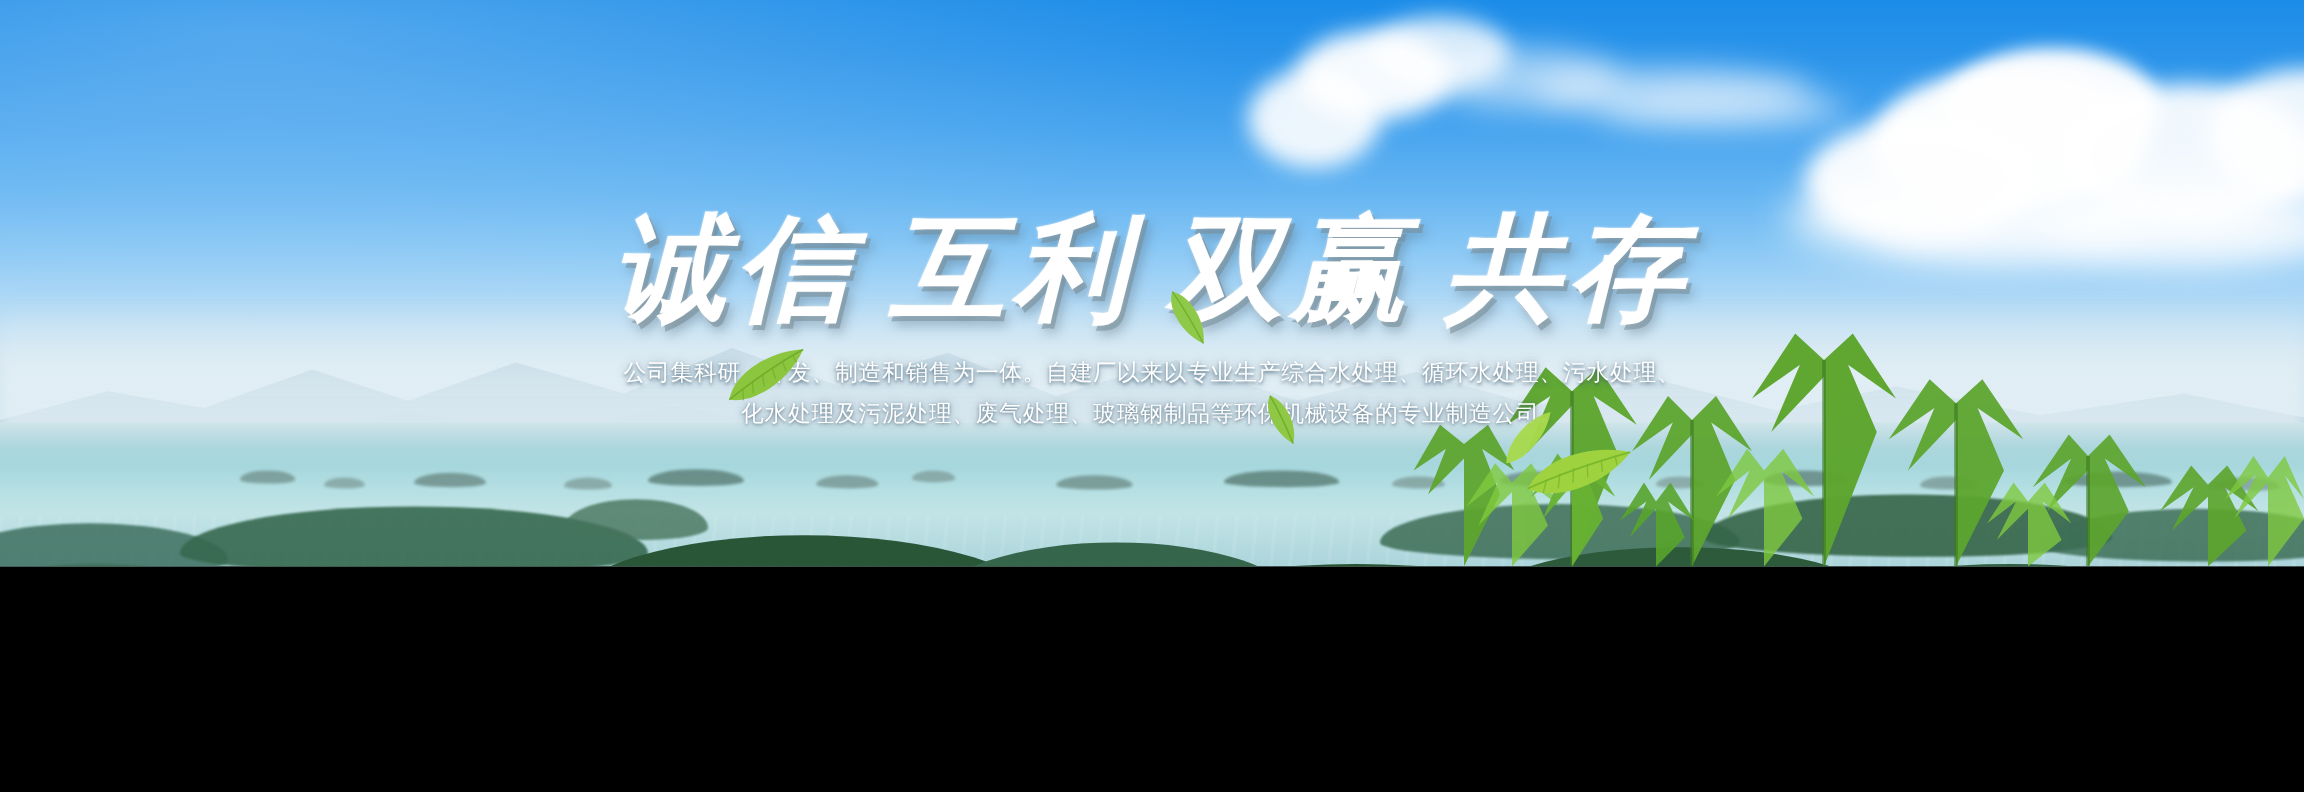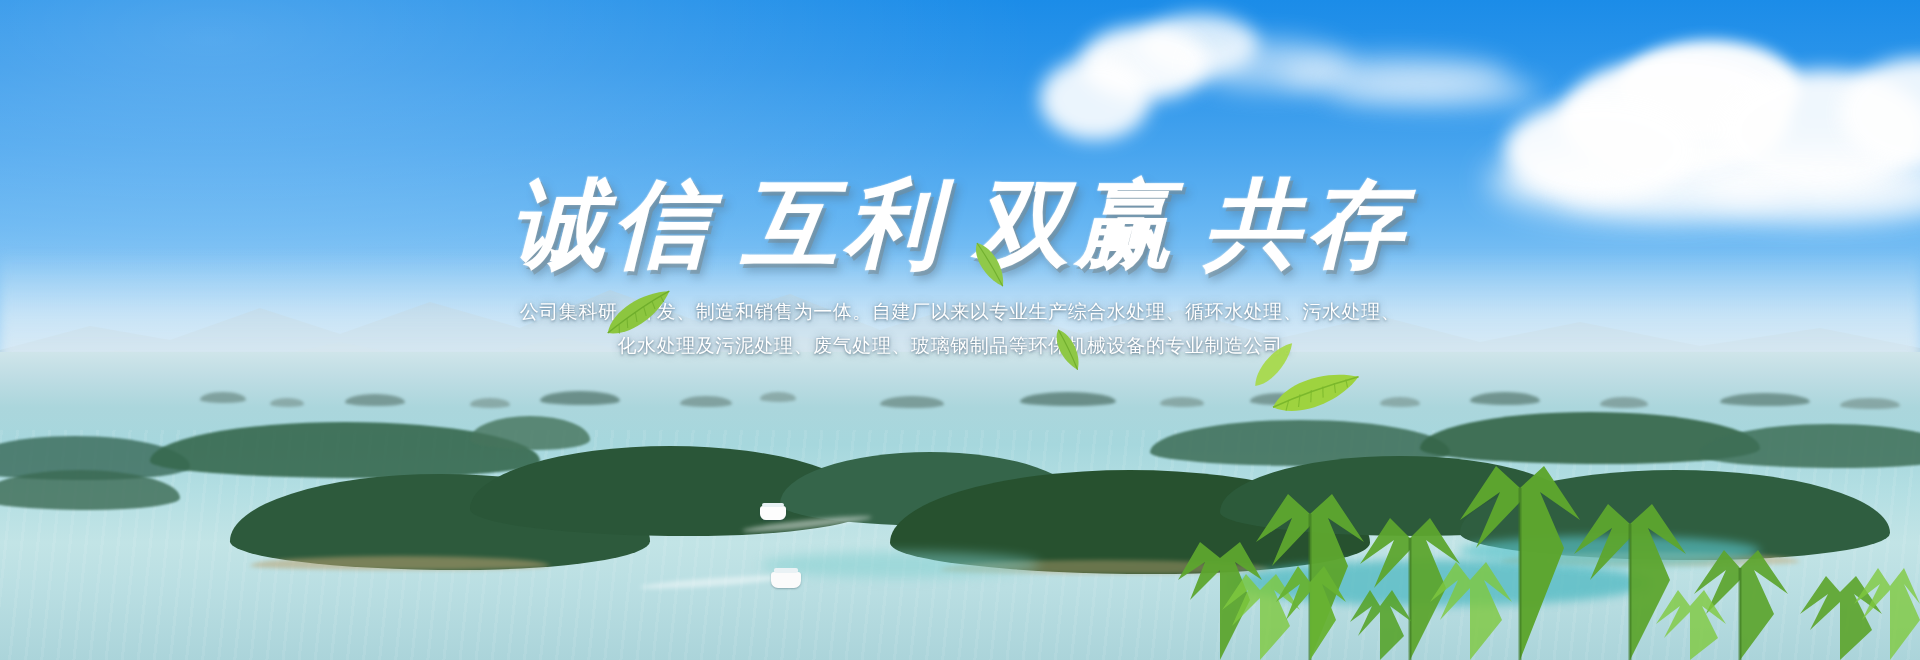--- a/index.html
+++ b/index.html
@@ -1,19 +1,19 @@
 <!DOCTYPE html>
 <html lang="zh"><head>
 <meta charset="utf-8">
 <title>Banner</title>
 <style>
   html,body{margin:0;padding:0;background:#000;}
   *{box-sizing:border-box;}
   .stage{
-    position:relative;width:1920px;height:660px;overflow:hidden;
+    position:relative;width:1920px;height:472px;overflow:hidden;
     font-family:"DejaVu Sans","Liberation Sans",sans-serif;
   }
 
   
   .sky{
     position:absolute;inset:0;
     background:linear-gradient(180deg,
       #1b8ce8 0%,
       #2b94ea 10%,
       #45a3ee 22%,

